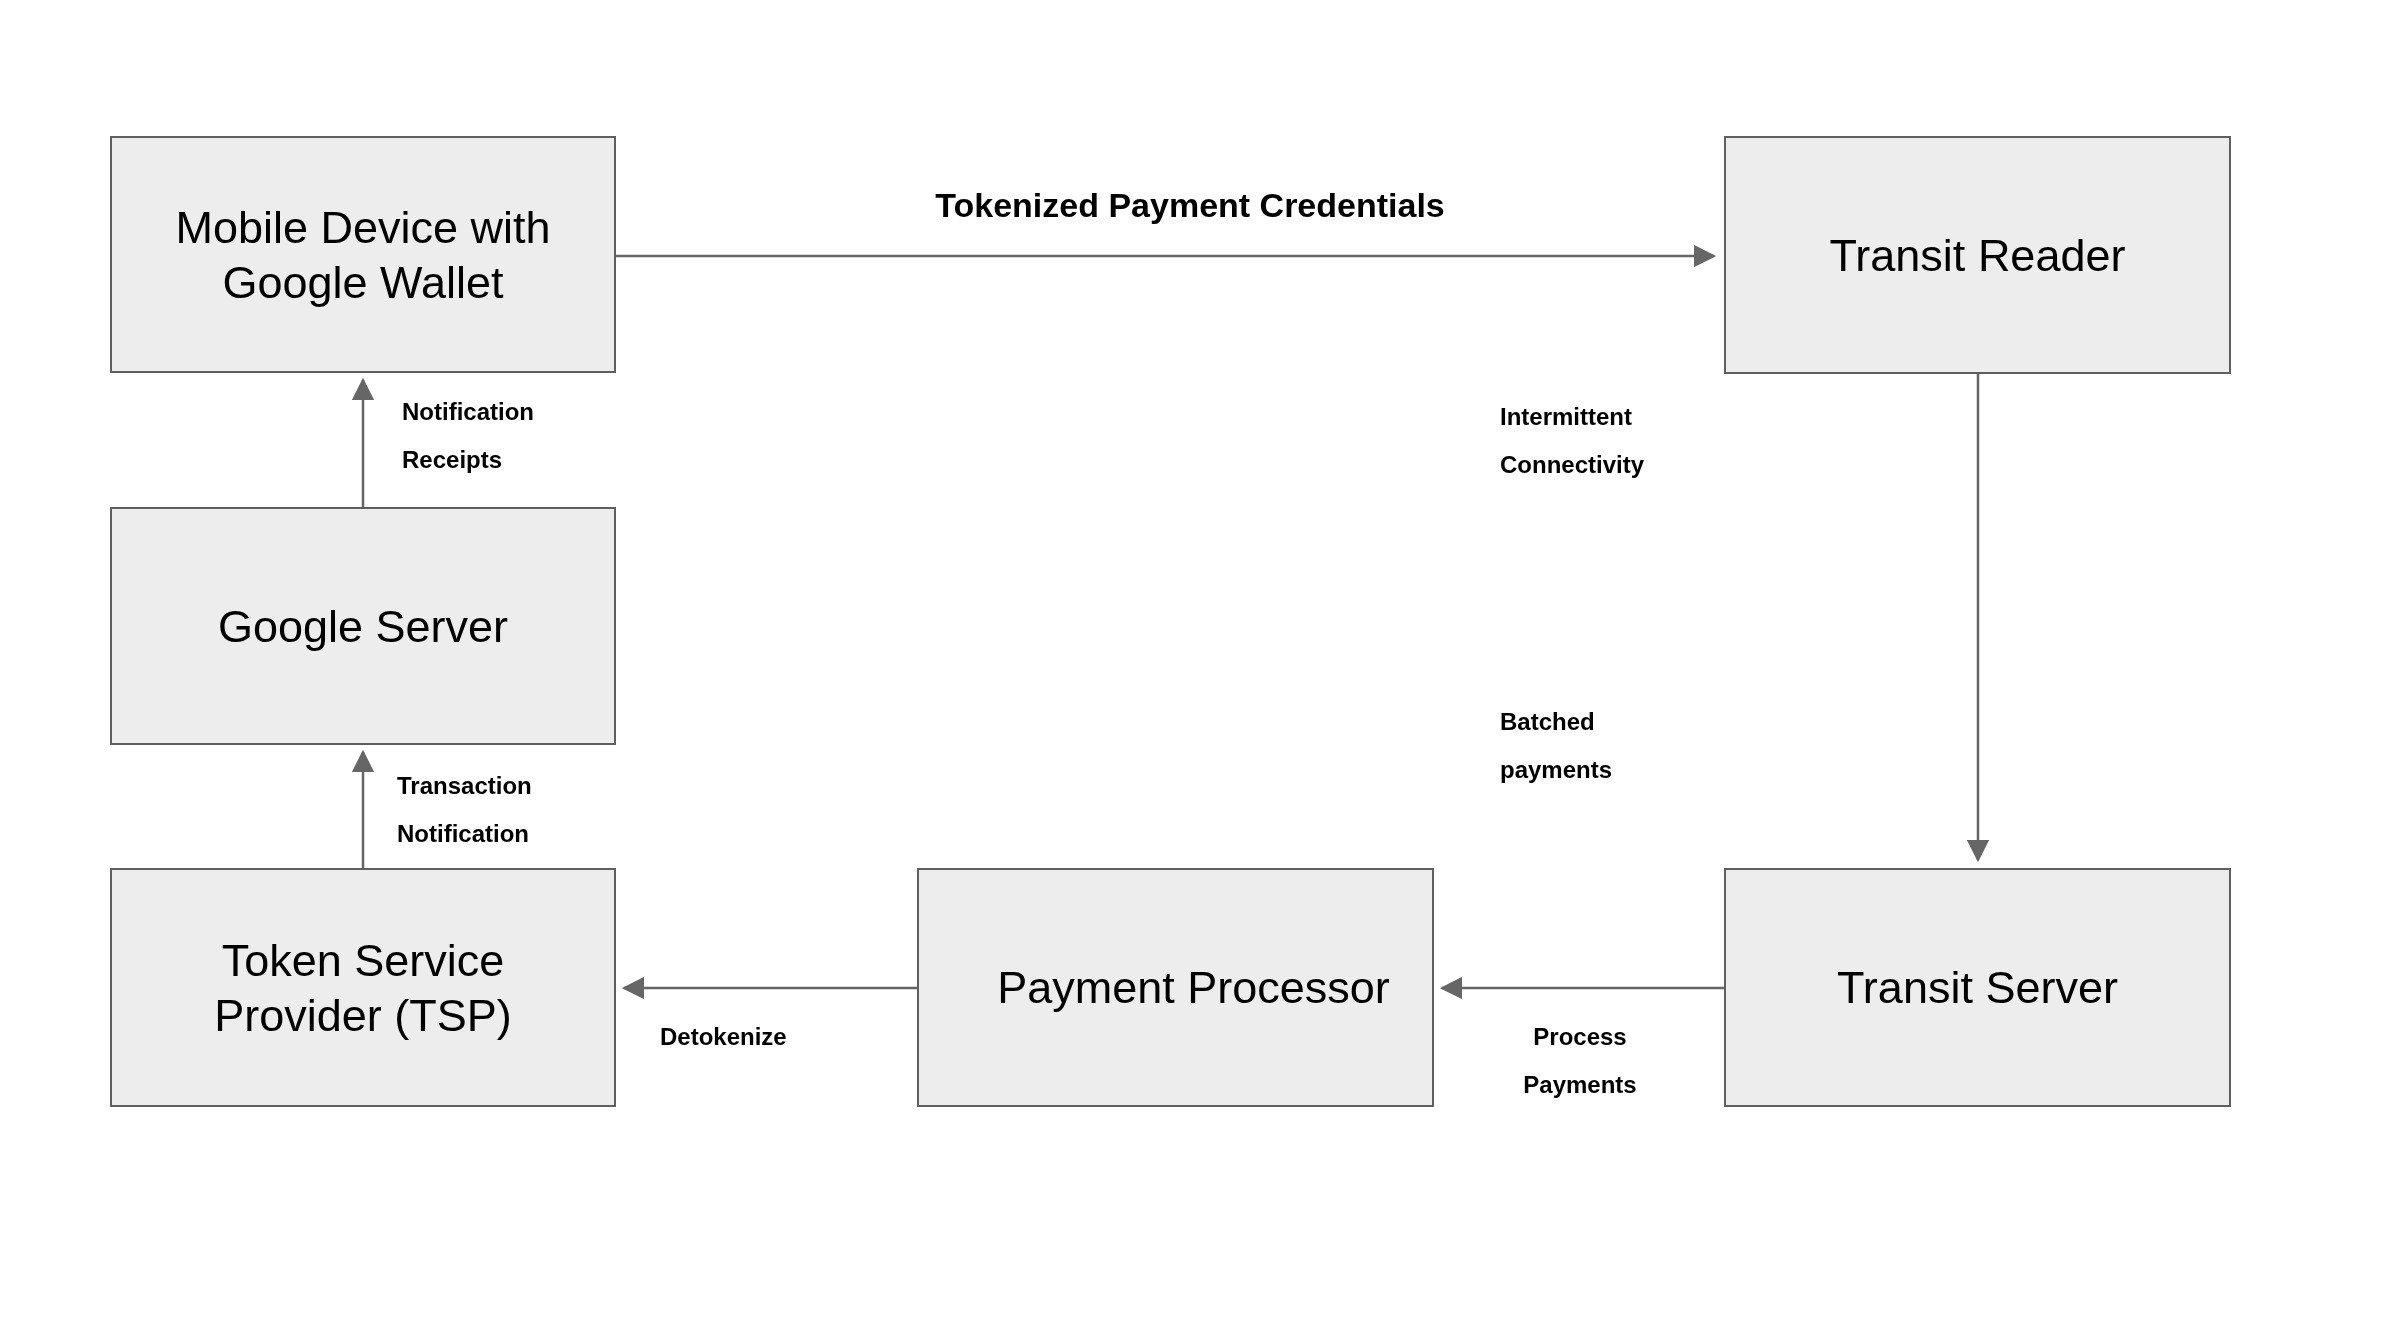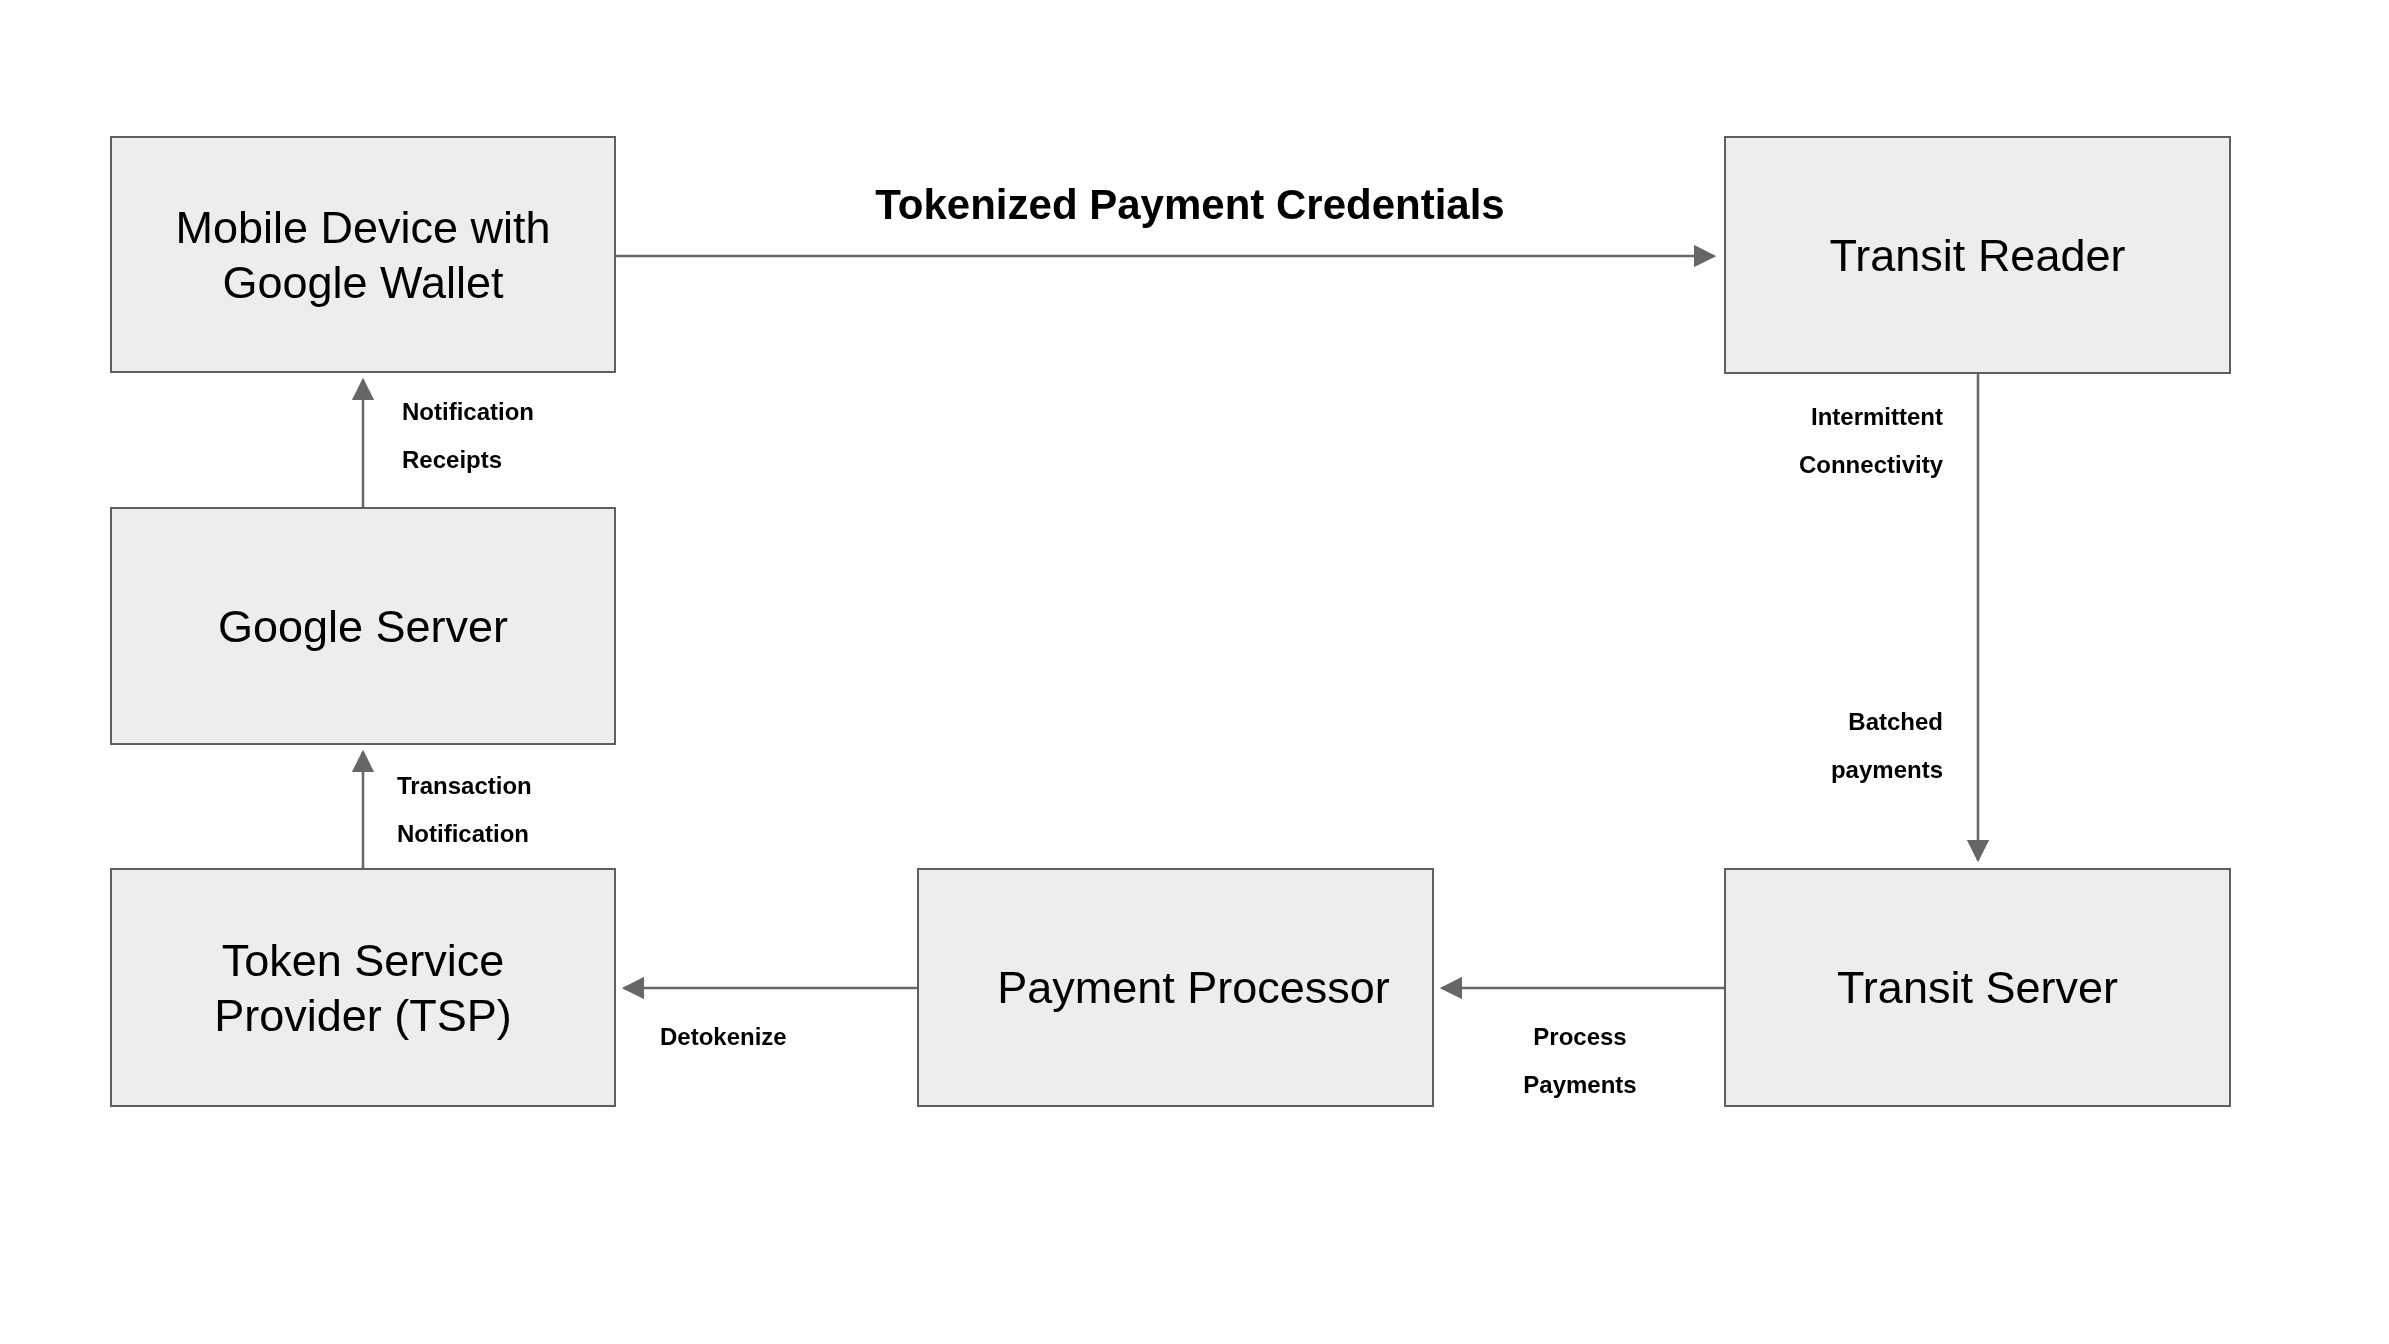--- a/index.html
+++ b/index.html
@@ -35,25 +35,25 @@
   .ln { display: block; }
   .edge-label {
     position: absolute;
     font-weight: 700;
     color: #000000;
     font-size: 24px;
     line-height: 48px;
     white-space: nowrap;
   }
   .edge-label.big {
-    font-size: 42px;
+    font-size: 34px;
     line-height: 48px;
     text-align: center;
   }
-  .align-right { text-align: right; }
+  .align-right { }
   .align-center { text-align: center; }
 
   
   #node-mobile-device   { left: 110px;  top: 136px; width: 506px; height: 237px; }
   #node-transit-reader  { left: 1724px; top: 136px; width: 507px; height: 238px; }
   #node-google-server   { left: 110px;  top: 507px; width: 506px; height: 238px; }
   #node-tsp             { left: 110px;  top: 868px; width: 506px; height: 239px; }
   #node-payment-processor { left: 917px; top: 868px; width: 517px; height: 239px; padding-left: 36px; }
   #node-transit-server  { left: 1724px; top: 868px; width: 507px; height: 239px; }
 

